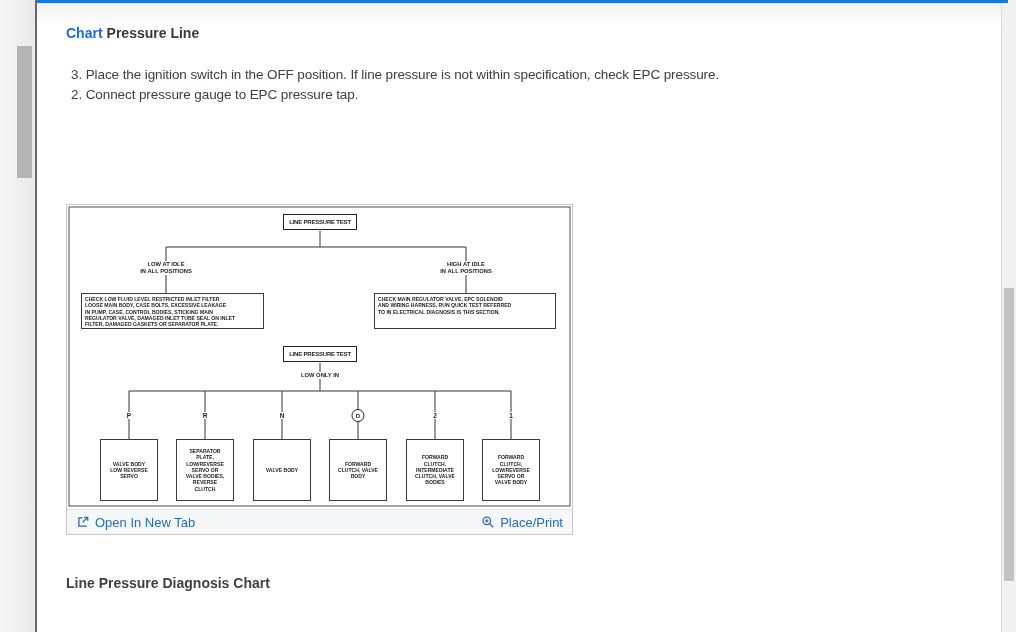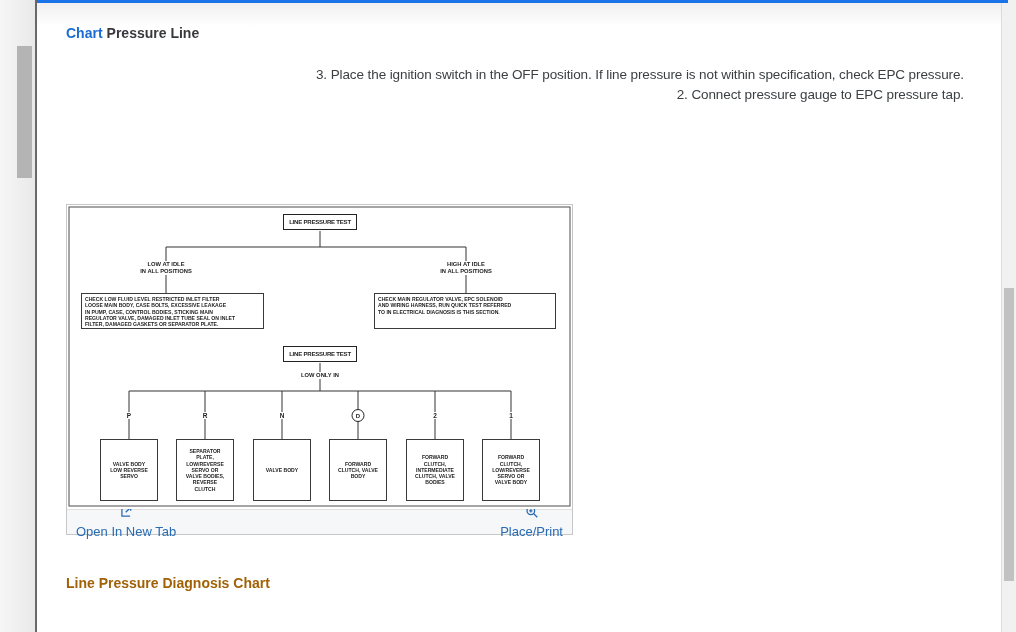--- a/index.html
+++ b/index.html
@@ -19,23 +19,23 @@
   .right-scrollbar{position:absolute;right:0;top:0;width:15px;height:632px;
     background:#f1f1f1;border-left:1px solid #dcdcdc;box-sizing:border-box;z-index:2;}
   .right-thumb{position:absolute;left:2px;right:2px;top:288px;height:293px;background:#c1c1c1;}
   
   .page-title{position:absolute;left:66px;top:25px;z-index:4;
     font-size:14px;font-weight:bold;color:#37393c;}
   .page-title .link{cursor:pointer;}
   .page-title .rest{margin-left:4px;}
   .steps{position:absolute;left:66px;top:65px;width:898px;z-index:4;
     font-size:13.5px;line-height:20px;color:#3c4043;letter-spacing:-0.1px;}
-  .step{text-indent:5px;text-align:right;}
+  .step{text-indent:5px;}
   .bottom-heading{position:absolute;left:66px;top:575px;z-index:4;
-    font-size:14px;font-weight:bold;color:#a16207;}
+    font-size:14px;font-weight:bold;color:#404040;}
   
   .figure{position:absolute;left:66px;top:204px;width:507px;z-index:4;
     border:1px solid #c7c7c7;box-sizing:border-box;background:#fff;}
   .fc-area{position:relative;width:505px;height:304px;background:#fff;}
   .fc-area svg{position:absolute;left:0;top:0;}
   .fc-box{position:absolute;background:#fff;border:1px solid #3a3a3a;box-sizing:border-box;
     color:#222;font-weight:bold;display:flex;align-items:center;justify-content:center;
     text-align:center;white-space:pre-line;}
   .fc-title{width:74px;height:16px;left:216px;font-size:6px;border:1.5px solid #222;letter-spacing:-0.2px;}
   .fc-label{position:absolute;transform:translateX(-50%);background:#fff;color:#222;
@@ -48,21 +48,21 @@
   .fc-gear-circle{position:absolute;top:204px;transform:translateX(-50%);width:13px;height:13px;
     border:1px solid #222;border-radius:50%;background:#fff;box-sizing:border-box;
     display:flex;align-items:center;justify-content:center;color:#222;font-weight:bold;font-size:6px;}
   .fc-cause{position:absolute;top:234px;width:58px;height:62px;background:#fff;
     border:1px solid #3a3a3a;box-sizing:border-box;color:#222;font-weight:bold;
     font-size:5.1px;line-height:6.2px;text-align:center;white-space:pre-line;
     display:flex;align-items:center;justify-content:center;}
   
   .fig-footer{height:24px;background:#f5f7f9;border-top:1px solid #e0e0e0;
     display:flex;align-items:center;justify-content:space-between;padding:0 9px;}
-  .fig-link{display:flex;align-items:center;gap:5px;font-size:13px;cursor:pointer;flex-direction:column;}
+  .fig-link{display:flex;align-items:center;gap:5px;font-size:13px;cursor:pointer;}
   .fig-link svg{display:block;}
 </style>
 </head>
 <body>
 
 <div class="left-rail">
   <div class="left-thumb"></div>
 </div>
 <div class="divider"></div>
 <div class="top-shade"></div>

